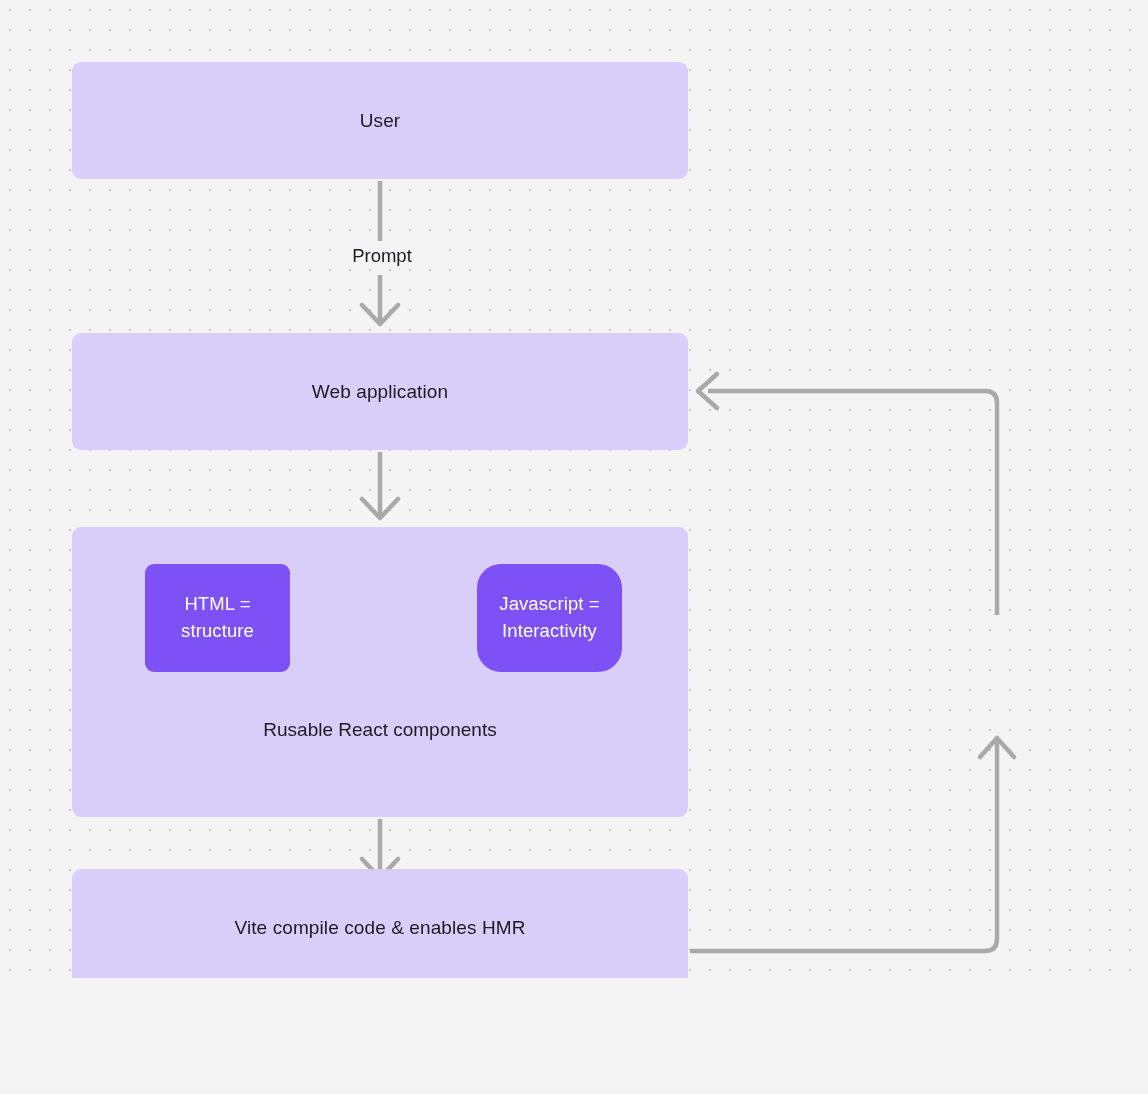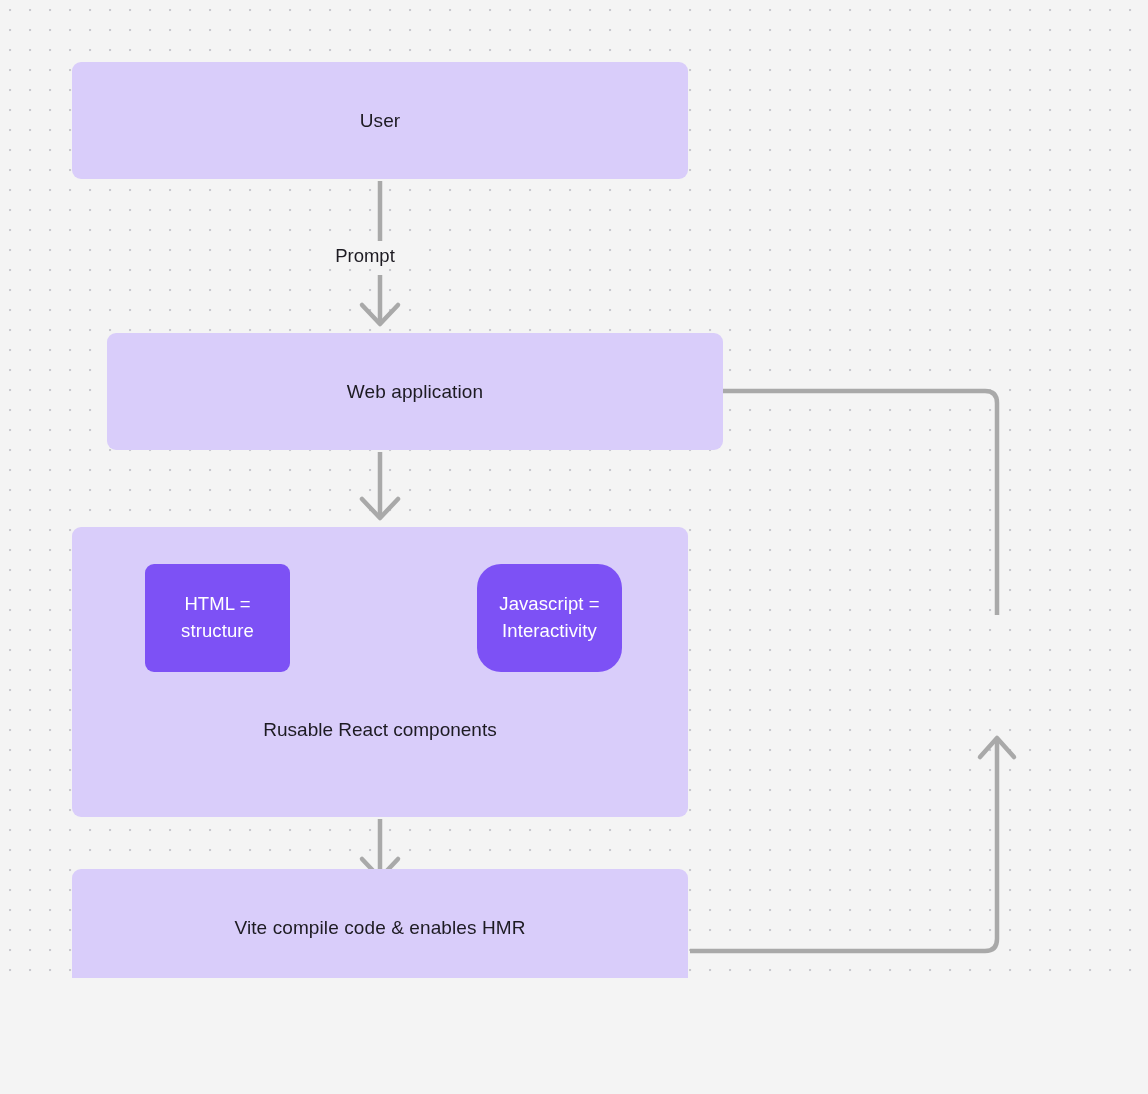--- a/index.html
+++ b/index.html
@@ -105,21 +105,21 @@
     <path class="edge-head" d="M 980 757 L 997 738 L 1014 757"></path>
 
     <path class="edge-path" d="M 997 615 L 997 403 Q 997 391 985 391 L 708 391"></path>
     <path class="edge-head" d="M 717 374 L 698 391 L 717 408"></path>
   </svg>
 
   <div class="node node-soft" style="left:72px; top:62px; width:616px; height:117px;">
     <span>User</span>
   </div>
 
-  <div class="node node-soft" style="left:72px; top:333px; width:616px; height:117px;margin-left:35px;">
+  <div class="node node-soft" style="left:72px; top:333px; width:616px; height:117px;">
     <span>Web application</span>
   </div>
 
   <div class="node node-soft" style="left:72px; top:527px; width:616px; height:290px;"></div>
 
   <div class="node node-strong" style="left:145px; top:564px; width:145px; height:108px;">
     <span>HTML =
 structure</span>
   </div>
 
@@ -129,15 +129,15 @@
 Interactivity</span>
   </div>
 
   <div class="group-label" style="left:0; top:719px; width:760px;">Rusable React components</div>
 
   <div class="node node-soft" style="left:72px; top:869px; width:616px; height:117px;">
     <span>Vite compile code &amp; enables HMR</span>
   </div>
 
 
-  <div class="edge-label" style="left:316px; top:245px; width:88px;">Prompt</div>
+  <div class="edge-label" style="left:333px; top:245px; width:88px;">Prompt</div>
 
 </div>
 
 </body></html>

